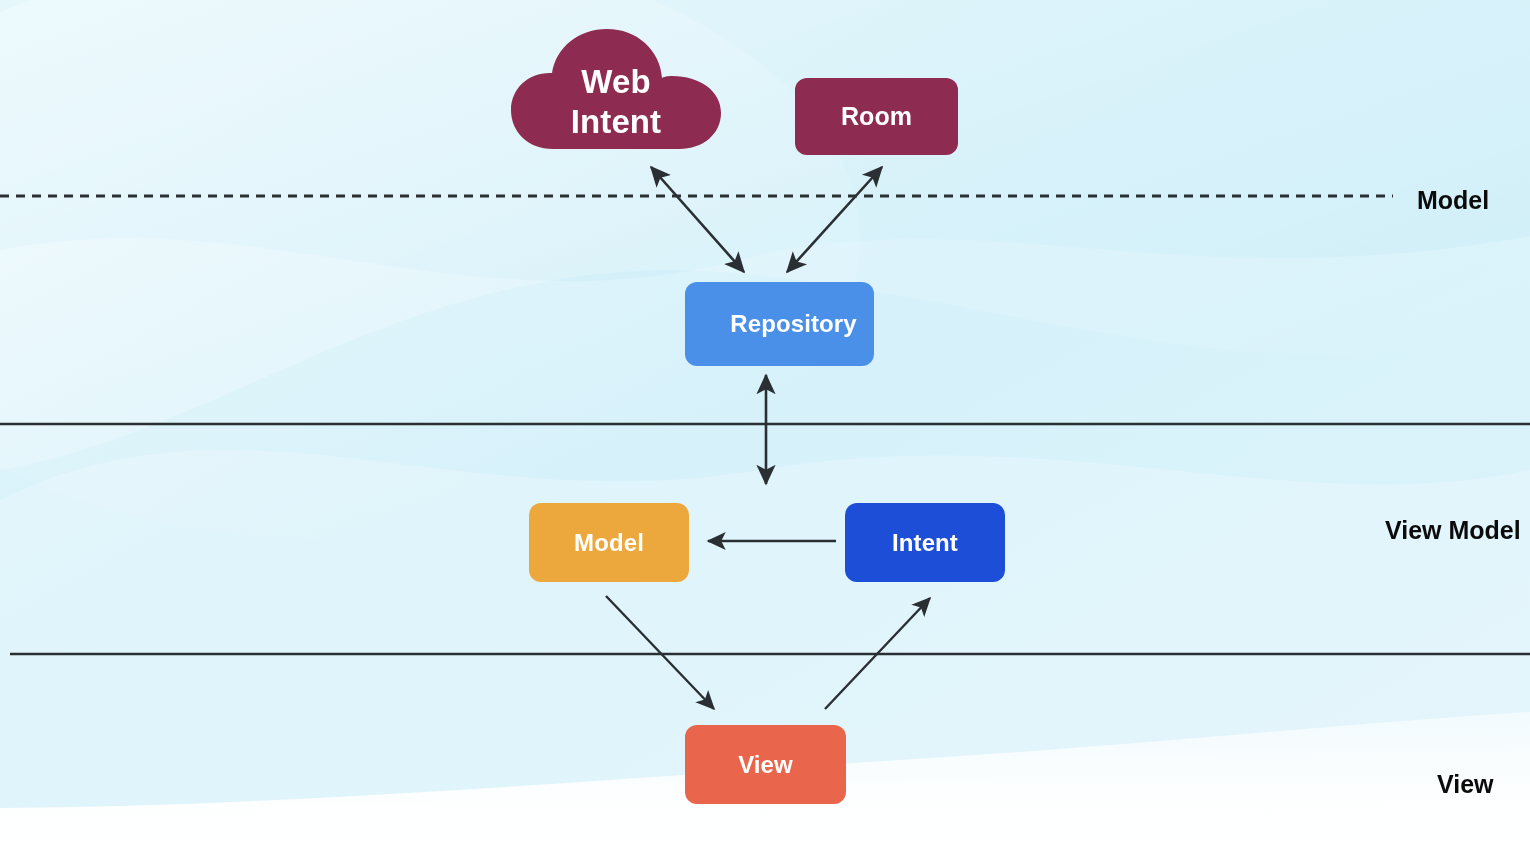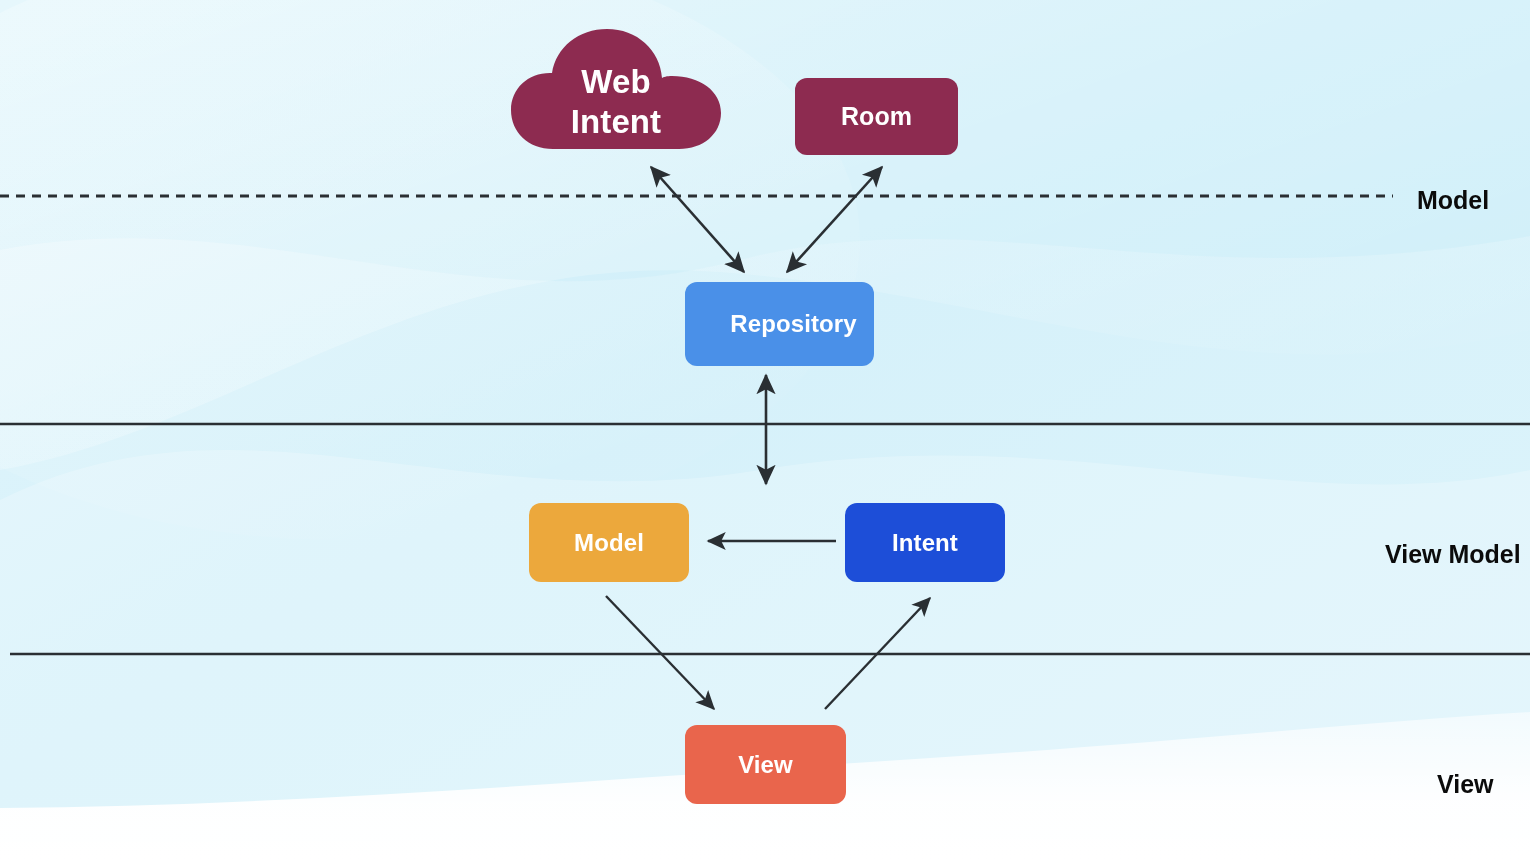--- a/index.html
+++ b/index.html
@@ -121,21 +121,21 @@
     height: 79px;
     background: #e9654c;
     font-size: 24px;
   }
   #lane-label-model {
     left: 1417px;
     top: 186px;
   }
   #lane-label-view-model {
     left: 1385px;
-    top: 540px;
+    top: 516px;
   }
   #lane-label-view {
     left: 1437px;
     top: 770px;
   }
 </style>
 </head>
 <body>
 
 <div id="canvas">

